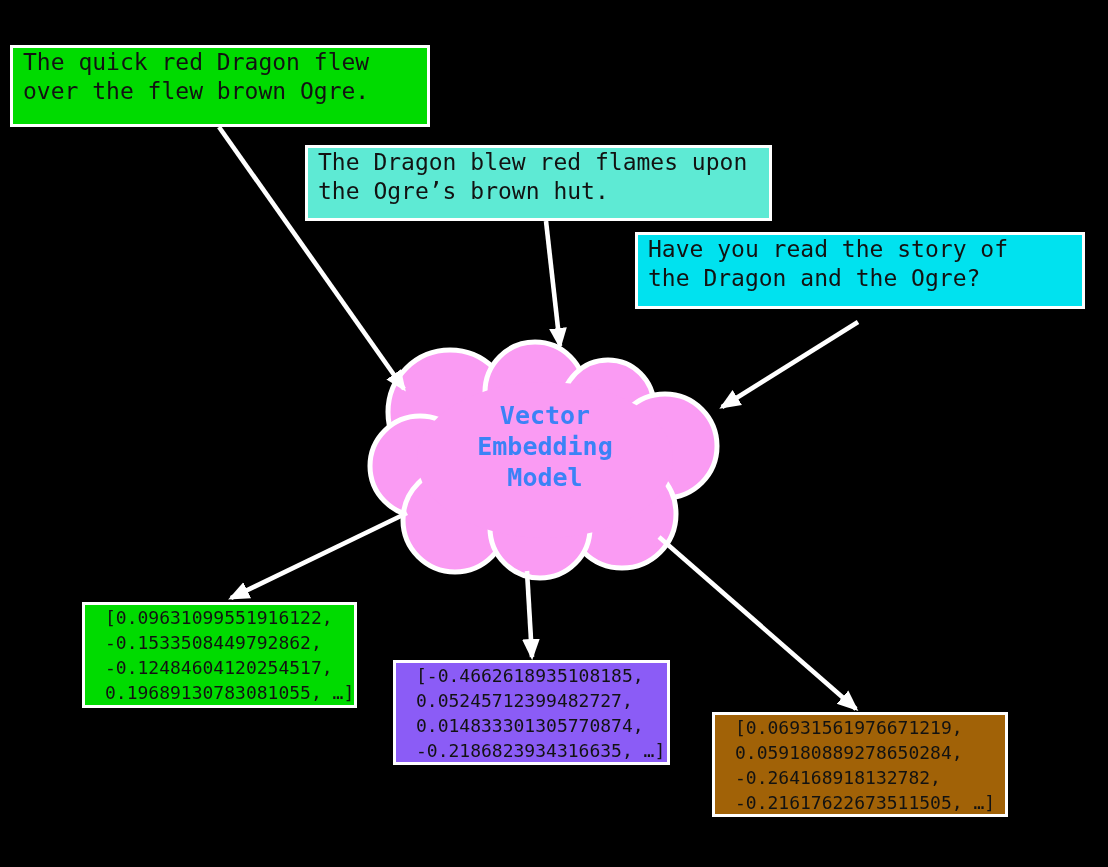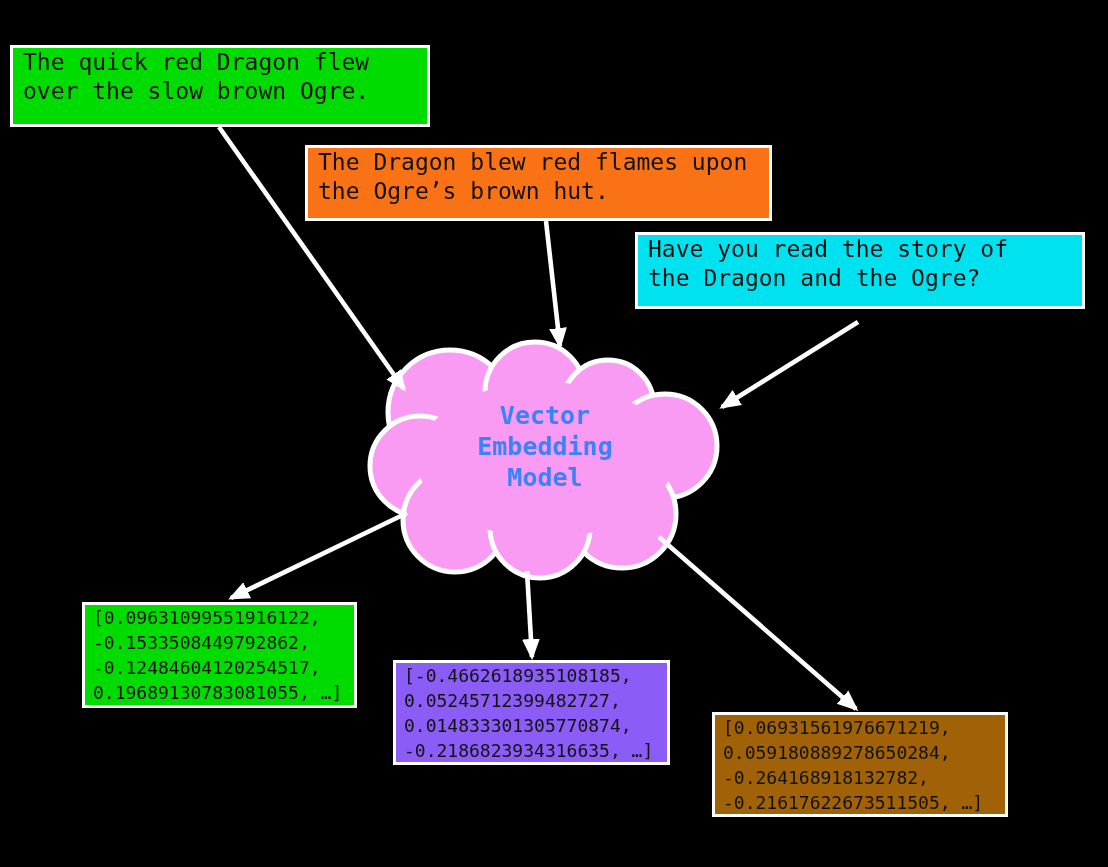--- a/index.html
+++ b/index.html
@@ -45,21 +45,21 @@
   }
   .input-box {
     font-size: 23px;
     line-height: 29px;
     padding: 0 10px;
     white-space: pre;
   }
   .output-box {
     font-size: 18px;
     line-height: 25px;
-    padding: 0 8px;
+    padding: 0 20px;
     white-space: pre;
   }
   #input-1 { left: 10px;  top: 45px;  width: 420px; height: 82px; }
   #input-2 { left: 305px; top: 145px; width: 467px; height: 76px; }
   #input-3 { left: 635px; top: 232px; width: 450px; height: 77px; }
   #output-1 { left: 82px;  top: 602px; width: 275px; height: 106px; }
   #output-2 { left: 393px; top: 660px; width: 277px; height: 105px; }
   #output-3 { left: 712px; top: 712px; width: 296px; height: 105px; }
   #model-label {
     position: absolute;
@@ -102,24 +102,24 @@
       <line class="arrow" x1="546" y1="221" x2="560" y2="346" marker-end="url(#ah)"></line>
       <line class="arrow" x1="858" y1="322" x2="722" y2="407" marker-end="url(#ah)"></line>
       <line class="arrow" x1="407" y1="513" x2="231" y2="598" marker-end="url(#ah)"></line>
       <line class="arrow" x1="527" y1="571" x2="532" y2="657" marker-end="url(#ah)"></line>
       <line class="arrow" x1="659" y1="537" x2="856" y2="709" marker-end="url(#ah)"></line>
     </g>
   </svg>
 
   <div id="input-1" class="box input-box" style="background: rgb(0, 219, 0);">
     <div>The quick red Dragon flew</div>
-    <div>over the slow brown Ogre.</div>
+    <div>over the flew brown Ogre.</div>
   </div>
 
-  <div id="input-2" class="box input-box" style="background: #f97316;">
+  <div id="input-2" class="box input-box" style="background: #5eead4;">
     <div>The Dragon blew red flames upon</div>
     <div>the Ogre’s brown hut.</div>
   </div>
 
   <div id="input-3" class="box input-box" style="background: rgb(0, 226, 239);">
     <div>Have you read the story of</div>
     <div>the Dragon and the Ogre?</div>
   </div>
 
   <div id="model-label">

